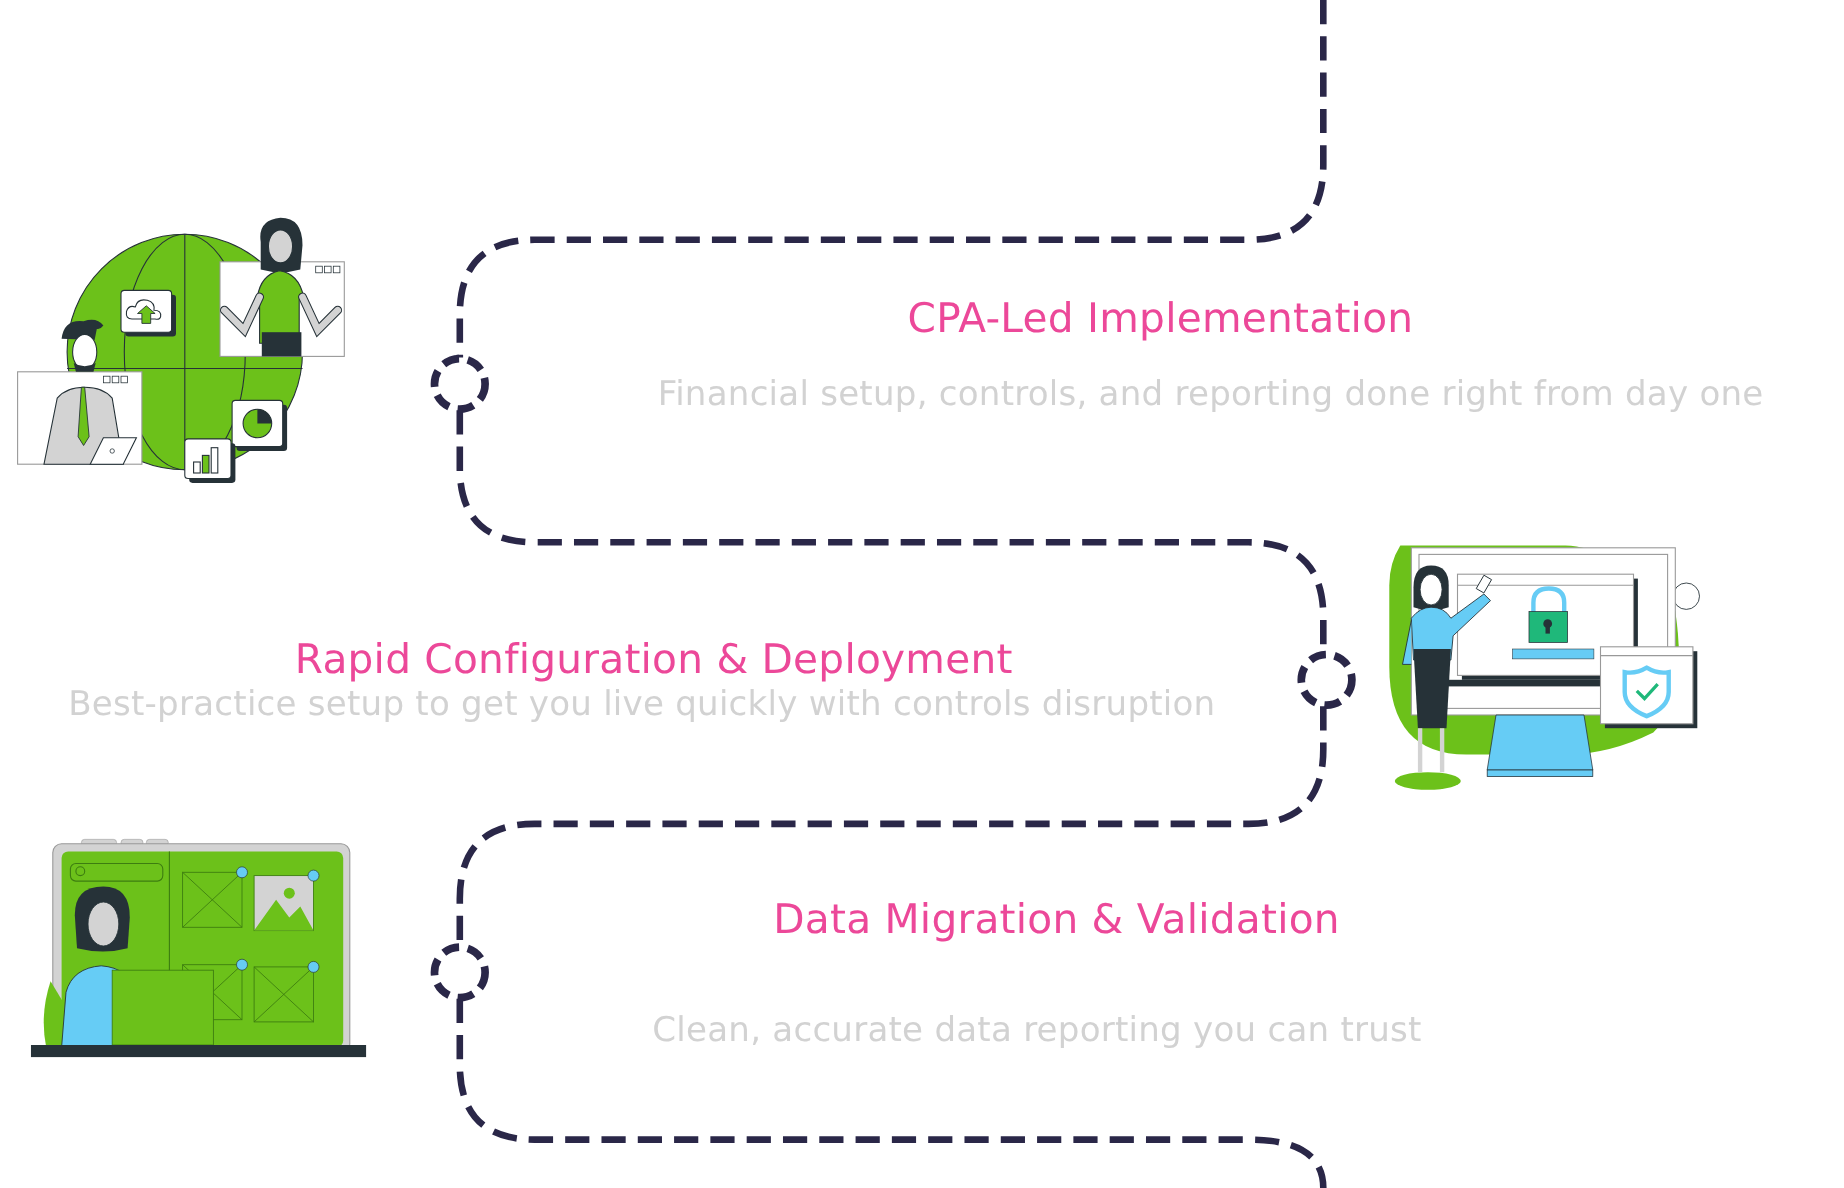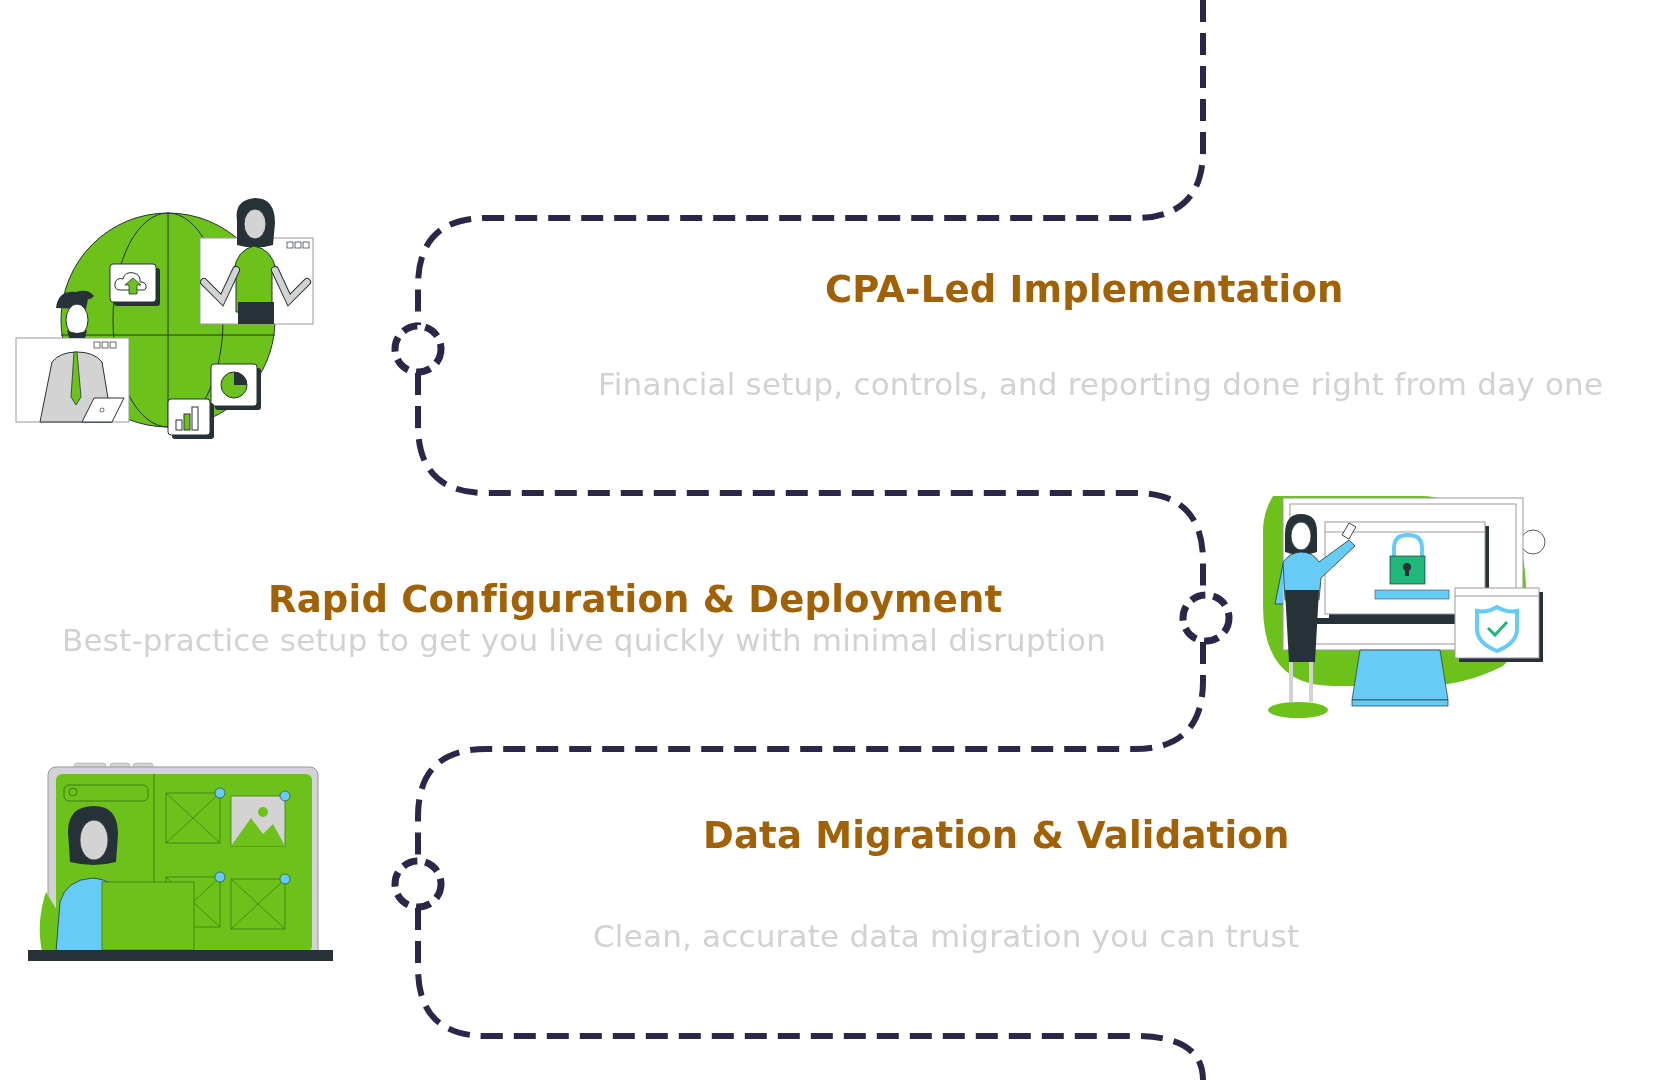--- a/index.html
+++ b/index.html
@@ -1,19 +1,19 @@
 <!DOCTYPE html>
 <html><head>
 <meta charset="utf-8">
 <style>
   html, body { margin:0; padding:0; background:#ffffff; }
   body { width:1676px; height:1080px; position:relative; overflow:hidden;
          font-family: "DejaVu Sans", "Liberation Sans", sans-serif; }
   #path-svg { position:absolute; left:0; top:0; width:1676px; height:1080px; }
-  .step-title { position:absolute; color:#a16207; font-size:37px; font-weight:700;
+  .step-title { position:absolute; color:#ec4899; font-size:37px; font-weight:400;
                 white-space:nowrap; letter-spacing:0.2px; }
   .step-desc { position:absolute; color:#d2d2d2; font-size:31px; white-space:nowrap; letter-spacing:0.2px; }
   .illus { position:absolute; }
 </style>
 </head>
 <body>
 
 <svg id="path-svg" viewBox="0 0 1676 1080">
   <g fill="none" stroke="#2a2748" stroke-width="6" stroke-dasharray="22 11">
     <path d="M1203 0 L1203 150 Q1203 218 1135 218 L486 218 Q418 218 418 286 L418 325"></path>
@@ -22,27 +22,27 @@
     <path d="M418 908 L418 968 Q418 1036 486 1036 L1135 1036 Q1203 1036 1203 1080"></path>
   </g>
   <g fill="none" stroke="#2a2748" stroke-width="7" stroke-dasharray="15 8">
     <circle cx="418" cy="349" r="23"></circle>
     <circle cx="1206" cy="618" r="23"></circle>
     <circle cx="418" cy="884" r="23"></circle>
   </g>
 </svg>
 
 <div class="step-title" style="left:825px; top:268px;">CPA-Led Implementation</div>
-<div class="step-desc" style="left:598px; top:366px;">Financial setup, controls, and reporting done right from day one</div>
+<div class="step-desc" style="left:598px; top:340px;">Financial setup, controls, and reporting done right from day one</div>
 
 <div class="step-title" style="left:268px; top:578px;">Rapid Configuration &amp; Deployment</div>
-<div class="step-desc" style="left:62px; top:622px;">Best-practice setup to get you live quickly with minimal disruption</div>
+<div class="step-desc" style="left:62px; top:622px;">Best-practice setup to get you live quickly with controls disruption</div>
 
 <div class="step-title" style="left:703px; top:814px;">Data Migration &amp; Validation</div>
-<div class="step-desc" style="left:593px; top:918px;">Clean, accurate data migration you can trust</div>
+<div class="step-desc" style="left:593px; top:918px;">Clean, accurate data reporting you can trust</div>
 
 <svg class="illus" style="left:12px; top:190px;" width="305" height="255" viewBox="0 0 305 255">
   <circle cx="156" cy="130" r="107" fill="#6cc11a" stroke="#263238" stroke-width="1"></circle>
   <line x1="156" y1="23" x2="156" y2="237" stroke="#263238" stroke-width="1"></line>
   <line x1="49" y1="145" x2="263" y2="145" stroke="#263238" stroke-width="1"></line>
   <ellipse cx="156" cy="130" rx="55" ry="107" fill="none" stroke="#263238" stroke-width="1"></ellipse>
 
   <g>
     <rect x="102" y="78" width="46" height="38" rx="3" fill="#263238"></rect>
     <rect x="98" y="74" width="46" height="38" rx="3" fill="#fff" stroke="#263238"></rect>

